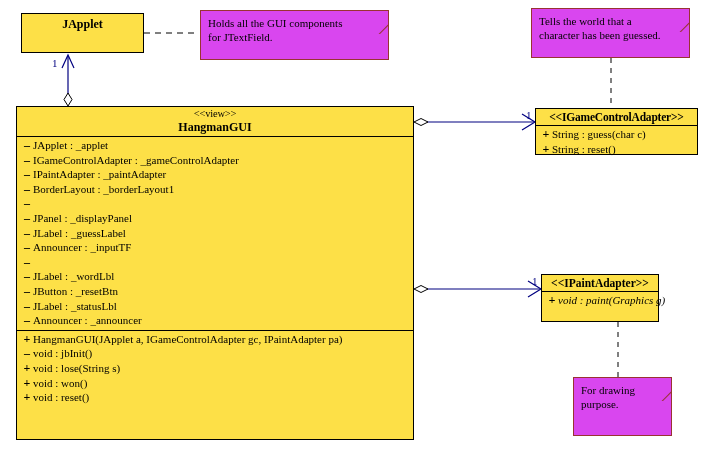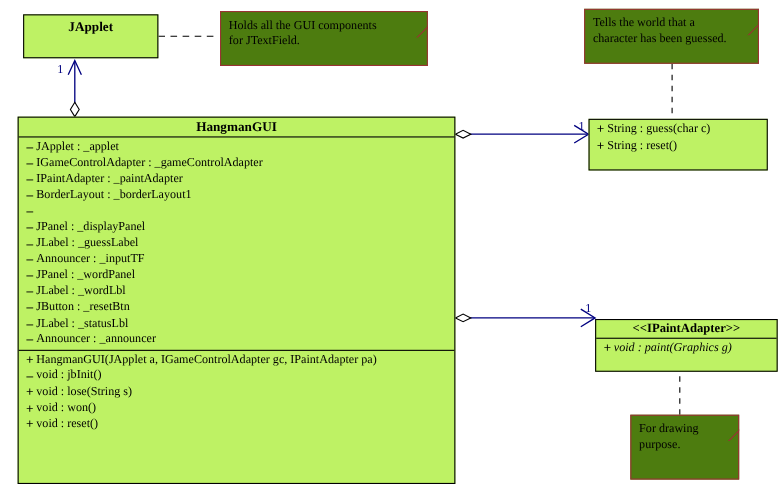--- a/index.html
+++ b/index.html
@@ -2,21 +2,21 @@
 <html><head>
 <meta charset="utf-8">
 <style>
   html,body{margin:0;padding:0;background:#ffffff;}
   body{
     width:709px;height:458px;position:relative;overflow:hidden;
     font-family:"Liberation Serif","DejaVu Serif",serif;
     color:#000000;
     -webkit-font-smoothing:none;
   }
-  .box{position:absolute;box-sizing:border-box;background:#bef264;border:1px solid #000;}
+  .box{position:absolute;box-sizing:border-box;background:#fde047;border:1px solid #000;}
 
   
   #japplet-box{left:21px;top:13px;width:123px;height:40px;}
   #japplet-box .cls-name{
     text-align:center;font-weight:bold;font-size:12px;line-height:14px;padding-top:3px;
   }
 
   
   #hangmangui-box{left:16px;top:106px;width:398px;height:334px;}
   .cls-header{text-align:center;padding:1px 0 2px 0;border-bottom:1px solid #000;}
@@ -30,28 +30,28 @@
   .vis{
     display:inline-block;width:12px;flex:0 0 12px;text-align:center;
     font-weight:bold;font-size:12px;line-height:14.6px;
   }
   .mtxt{display:inline-block;}
   .divider{border-top:1px solid #000;margin-top:2px;padding-top:1px;}
 
   
   #igca-box{left:535px;top:108px;width:163px;height:47px;}
   #igca-box .if-title{font-weight:bold;font-size:11.5px;line-height:14px;text-align:center;letter-spacing:-0.2px;}
-  #ipa-box{left:541px;top:290px;width:166px;height:48px;}
+  #ipa-box{left:541px;top:274px;width:118px;height:48px;}
   #ipa-box .if-title{font-weight:bold;font-size:11.5px;line-height:14px;text-align:center;}
   .if-header{border-bottom:1px solid #000;padding:1px 0 1px 0;}
   .ital{font-style:italic;}
 
   
   .note{
-    position:absolute;box-sizing:border-box;background:#4d7c0f;border:1px solid #993333;
+    position:absolute;box-sizing:border-box;background:#d946ef;border:1px solid #993333;
     font-size:11px;line-height:14px;padding:5px 6px 2px 7px;
   }
   .note .foldline{
     position:absolute;top:-1px;right:-1px;width:24px;height:24px;overflow:hidden;
   }
   .note .foldline:after{
     content:"";position:absolute;left:-5px;top:-5px;width:28px;height:28px;
     border-bottom:1px solid #993333;transform:rotate(-45deg);transform-origin:center;
   }
   .note-line{position:relative;z-index:2;}
@@ -88,20 +88,21 @@
 <div class="mult" style="left:52px;top:58px;">1</div>
 <div class="mult" style="left:526px;top:110px;">1</div>
 <div class="mult" style="left:532px;top:276px;">1</div>
 
 <div class="box" id="japplet-box">
   <div class="cls-name">JApplet</div>
 </div>
 
 <div class="box" id="hangmangui-box">
   <div class="cls-header">
+    <div class="stereo">&lt;&lt;view&gt;&gt;</div>
     <div class="cls-title">HangmanGUI</div>
   </div>
   <div class="member-list" id="hg-attrs">
       <div class="member">
         <span class="vis">–</span>
         <span class="mtxt">JApplet : _applet</span>
       </div>
       <div class="member">
         <span class="vis">–</span>
         <span class="mtxt">IGameControlAdapter : _gameControlAdapter</span>
@@ -124,21 +125,20 @@
       <div class="member">
         <span class="vis">–</span>
         <span class="mtxt">JLabel : _guessLabel</span>
       </div>
       <div class="member">
         <span class="vis">–</span>
         <span class="mtxt">Announcer : _inputTF</span>
       </div>
       <div class="member">
         <span class="vis">–</span>
-        <span class="mtxt">JPanel : _wordPanel</span>
       </div>
       <div class="member">
         <span class="vis">–</span>
         <span class="mtxt">JLabel : _wordLbl</span>
       </div>
       <div class="member">
         <span class="vis">–</span>
         <span class="mtxt">JButton : _resetBtn</span>
       </div>
       <div class="member">
@@ -168,20 +168,23 @@
         <span class="mtxt">void : won()</span>
       </div>
       <div class="member">
         <span class="vis">+</span>
         <span class="mtxt">void : reset()</span>
       </div>
     </div>
 </div>
 
 <div class="box" id="igca-box">
+  <div class="if-header">
+    <div class="if-title">&lt;&lt;IGameControlAdapter&gt;&gt;</div>
+  </div>
   <div class="member-list" id="igca-ops">
       <div class="member">
         <span class="vis">+</span>
         <span class="mtxt">String : guess(char c)</span>
       </div>
       <div class="member">
         <span class="vis">+</span>
         <span class="mtxt">String : reset()</span>
       </div>
     </div>

